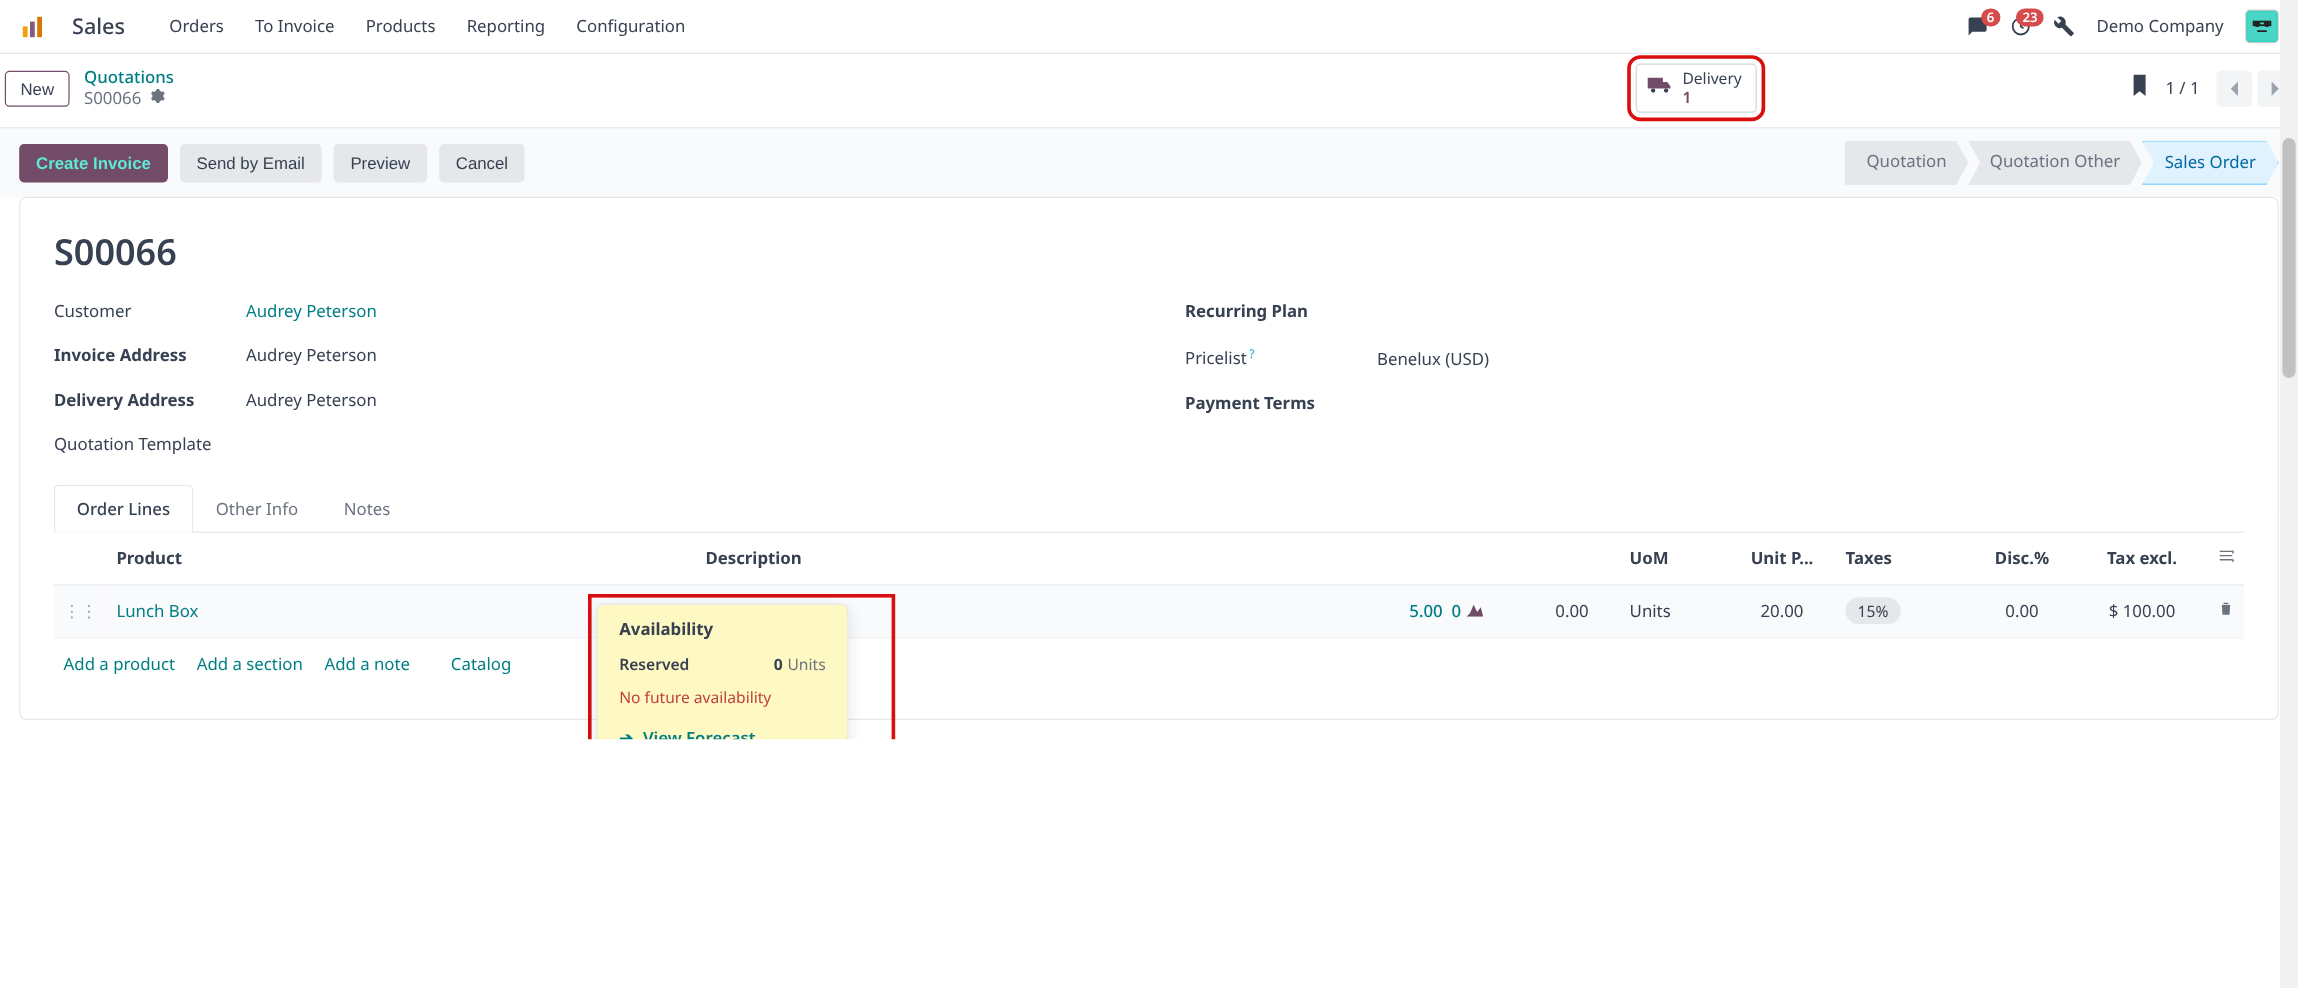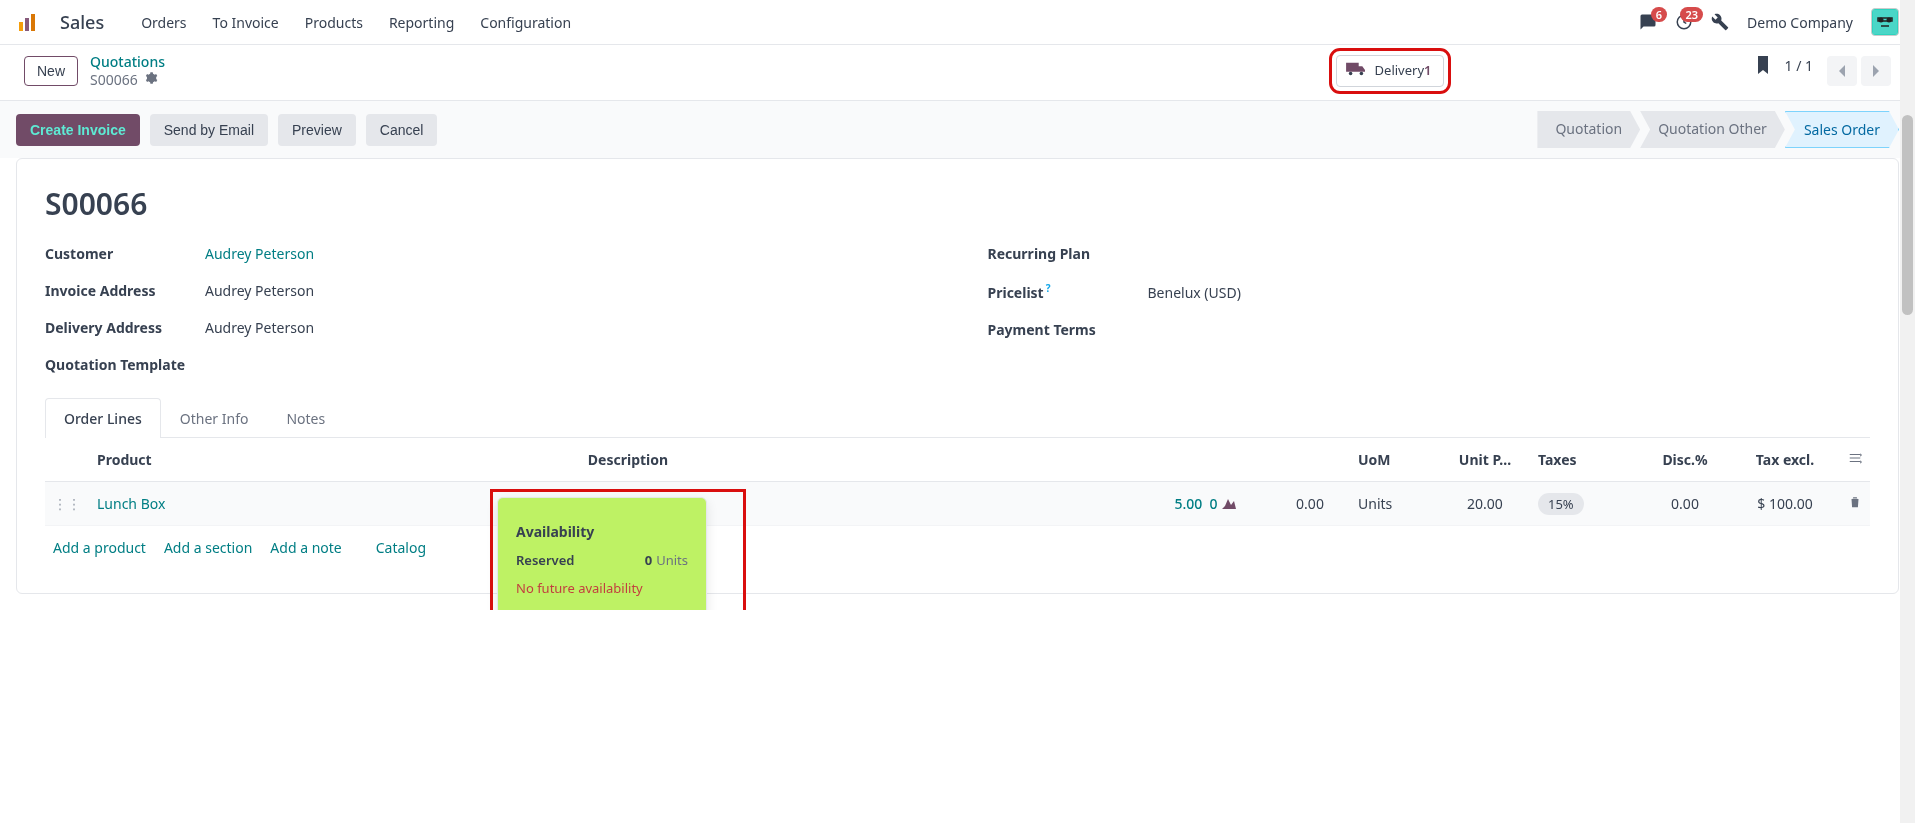--- a/index.html
+++ b/index.html
@@ -8,51 +8,51 @@
   .logo-icon{width:24px;height:24px;display:inline-flex;align-items:center;justify-content:center}
   .app-title{font-size:18px;font-weight:500;color:#374151;margin-right:17px}
   .nav-menu{display:flex;gap:26px}
   .nav-menu span{color:#374151;cursor:pointer;font-size:14px}
   .nav-right{margin-left:auto;display:flex;align-items:center;gap:18px}
   .icon-btn{position:relative;display:inline-flex;align-items:center;cursor:pointer}
   .badge{position:absolute;top:-6px;right:-10px;background:#d64b4b;color:#fff;border-radius:10px;font-size:11px;padding:0 5px;font-weight:600;min-width:16px;text-align:center;line-height:15px}
   .company-name{color:#374151}
   .avatar{width:28px;height:28px;border-radius:4px;background:#2dd4bf;display:flex;align-items:center;justify-content:center;color:#222;border:1px solid #ccc}
 
-  .control-row{display:flex;align-items:center;padding:8px 24px 12px;gap:12px}
+  .control-row{display:flex;align-items:center;padding:8px 4px 12px;gap:12px}
   .new-btn{border:1px solid #714b67;color:#374151;background:#fff;padding:6px 12px;border-radius:4px;font-size:14px;cursor:pointer;font-weight:500}
   .breadcrumb{display:flex;flex-direction:column;line-height:1.25}
   .breadcrumb-top{color:#017e84;font-size:14px;font-weight:500;cursor:pointer}
   .breadcrumb-bottom{color:#6b7280;font-size:14px;display:flex;align-items:center;gap:6px}
 
   .stat-btn{margin-left:auto;display:flex;align-items:center;border:1px solid #d1d5db;border-radius:4px;padding:4px 12px 4px 8px;gap:8px;cursor:pointer;position:relative;left:-300px}
-  .stat-btn .txt{display:flex;flex-direction:row;line-height:1.2;font-size:13px}
+  .stat-btn .txt{display:flex;flex-direction:column;line-height:1.2;font-size:13px}
   .stat-btn .cnt{color:#714b67;font-weight:600;font-size:13px}
   .redbox{outline:3px solid #d90e0e;outline-offset:4px}
 
-  .right-controls{display:flex;align-items:flex-start;gap:14px}
+  .right-controls{display:flex;align-items:center;gap:14px}
   .pager{color:#374151;font-size:14px}
   .nav-arrows{display:flex;gap:4px}
   .nav-arrow{width:30px;height:30px;display:flex;align-items:center;justify-content:center;background:#f3f4f6;color:#9ca3af;border-radius:4px;cursor:pointer}
 
   .actionbar{display:flex;align-items:center;padding:10px 16px;background:#f9fafb;border-top:1px solid #e5e7eb;gap:10px}
   .btn{border:none;padding:8px 14px;border-radius:4px;font-size:14px;cursor:pointer;background:#e5e7eb;color:#374151;font-weight:500}
   .btn.primary{background:#714b67;color:#5eead4;font-weight:600}
 
   .statusbar{margin-left:auto;display:flex}
   .status-step{padding:8px 18px;background:#e5e7eb;color:#6b7280;position:relative;font-size:14px;clip-path:polygon(0 0,calc(100% - 10px) 0,100% 50%,calc(100% - 10px) 100%,0 100%,10px 50%)}
   .status-step.first{clip-path:polygon(0 0,calc(100% - 10px) 0,100% 50%,calc(100% - 10px) 100%,0 100%)}
   .status-step.active{background:#e0f2fe;color:#0369a1;border:1px solid #7dd3fc}
 
   .sheet{margin:0 16px 16px;border:1px solid #e5e7eb;border-radius:6px;padding:24px 28px;background:#fff;position:relative}
   .record-title{font-size:30px;font-weight:600;color:#374151;margin-bottom:20px}
   .fields-row{display:flex;gap:60px}
   .fields-col{flex:1;display:flex;flex-direction:column;gap:18px}
   .field{display:flex;align-items:baseline}
-  .field .lbl{width:160px;color:#374151;font-weight:700}
+  .field .lbl{width:160px;color:#374151;font-weight:400}
   .field.bold .lbl{font-weight:700}
   .field .val{color:#374151}
   .field .val.link{color:#017e84;cursor:pointer}
   .help{color:#0ea5e9;font-size:10px;vertical-align:super;margin-left:2px}
 
   .tabs{display:flex;margin-top:24px;border-bottom:1px solid #e5e7eb}
   .tab{padding:10px 18px;cursor:pointer;color:#6b7280;border:1px solid transparent;border-bottom:none;border-radius:4px 4px 0 0;margin-bottom:-1px}
   .tab.active{border-color:#e5e7eb;background:#fff;color:#374151;font-weight:500}
 
   .grid{width:100%;border-collapse:collapse;margin-top:0}
@@ -61,21 +61,21 @@
   .grid td{padding:12px 8px;border-bottom:1px solid #f3f4f6}
   .grid tbody tr{background:#f9fafb}
   .prod-link{color:#017e84}
   .tax-pill{background:#e5e7eb;border-radius:12px;padding:2px 10px;font-size:13px}
   .row-handle{color:#9ca3af;cursor:grab}
 
   .bottom-actions{display:flex;gap:18px;padding:12px 8px}
   .bottom-actions span{color:#017e84;cursor:pointer}
   .bottom-actions .cat{margin-left:16px}
 
-  .popover{position:absolute;background:#bef264;border:1px solid #e5e7eb;border-radius:6px;box-shadow:0 4px 12px rgba(0,0,0,.1);padding:24px 18px 12px;width:210px;left:480px;top:338px;z-index:10}
+  .popover{position:absolute;background:#fef9c3;border:1px solid #e5e7eb;border-radius:6px;box-shadow:0 4px 12px rgba(0,0,0,.1);padding:11px 18px 12px;width:210px;left:480px;top:338px;z-index:10}
   .popover h4{font-weight:700;margin-bottom:10px;color:#374151}
   .pop-row{display:flex;justify-content:space-between;font-size:13px;margin-bottom:10px}
   .pop-row .k{font-weight:600}
   .pop-row .u{color:#6b7280;margin-left:4px}
   .warn{color:#c23f3f;font-size:13px;margin-bottom:16px}
   .forecast{color:#017e84;font-weight:600;font-size:14px;cursor:pointer;display:flex;align-items:center;gap:8px}
   .redbox2{outline:3px solid #d90e0e;outline-offset:0;position:absolute;left:476px;top:333px;width:250px;height:214px;z-index:9;pointer-events:none}
 
   .qty-cell{color:#017e84;font-weight:500}
   .chart-icn{color:#714b67;margin-left:4px}

